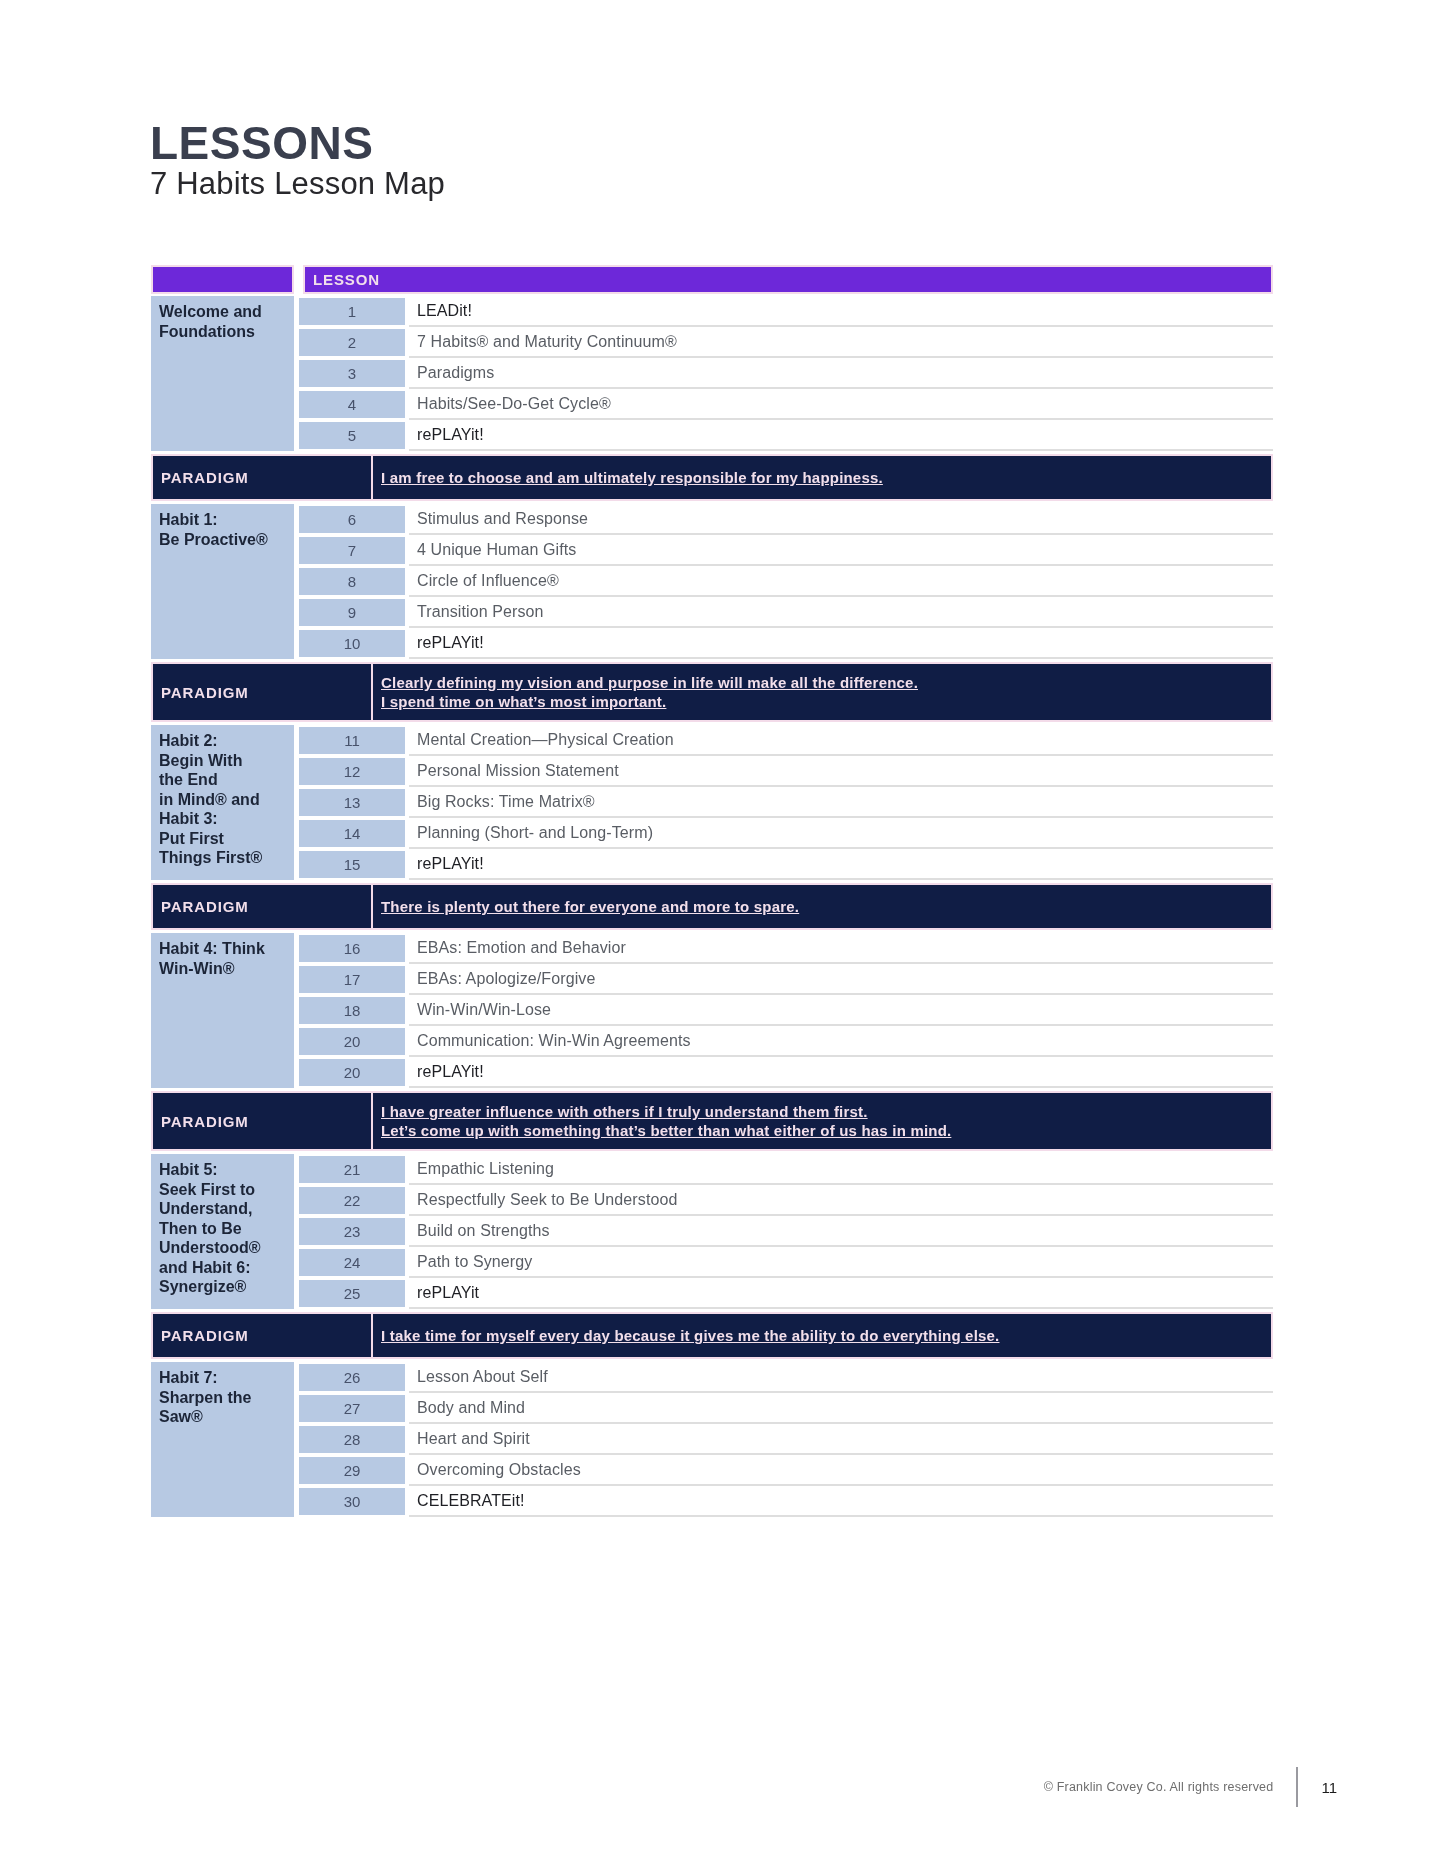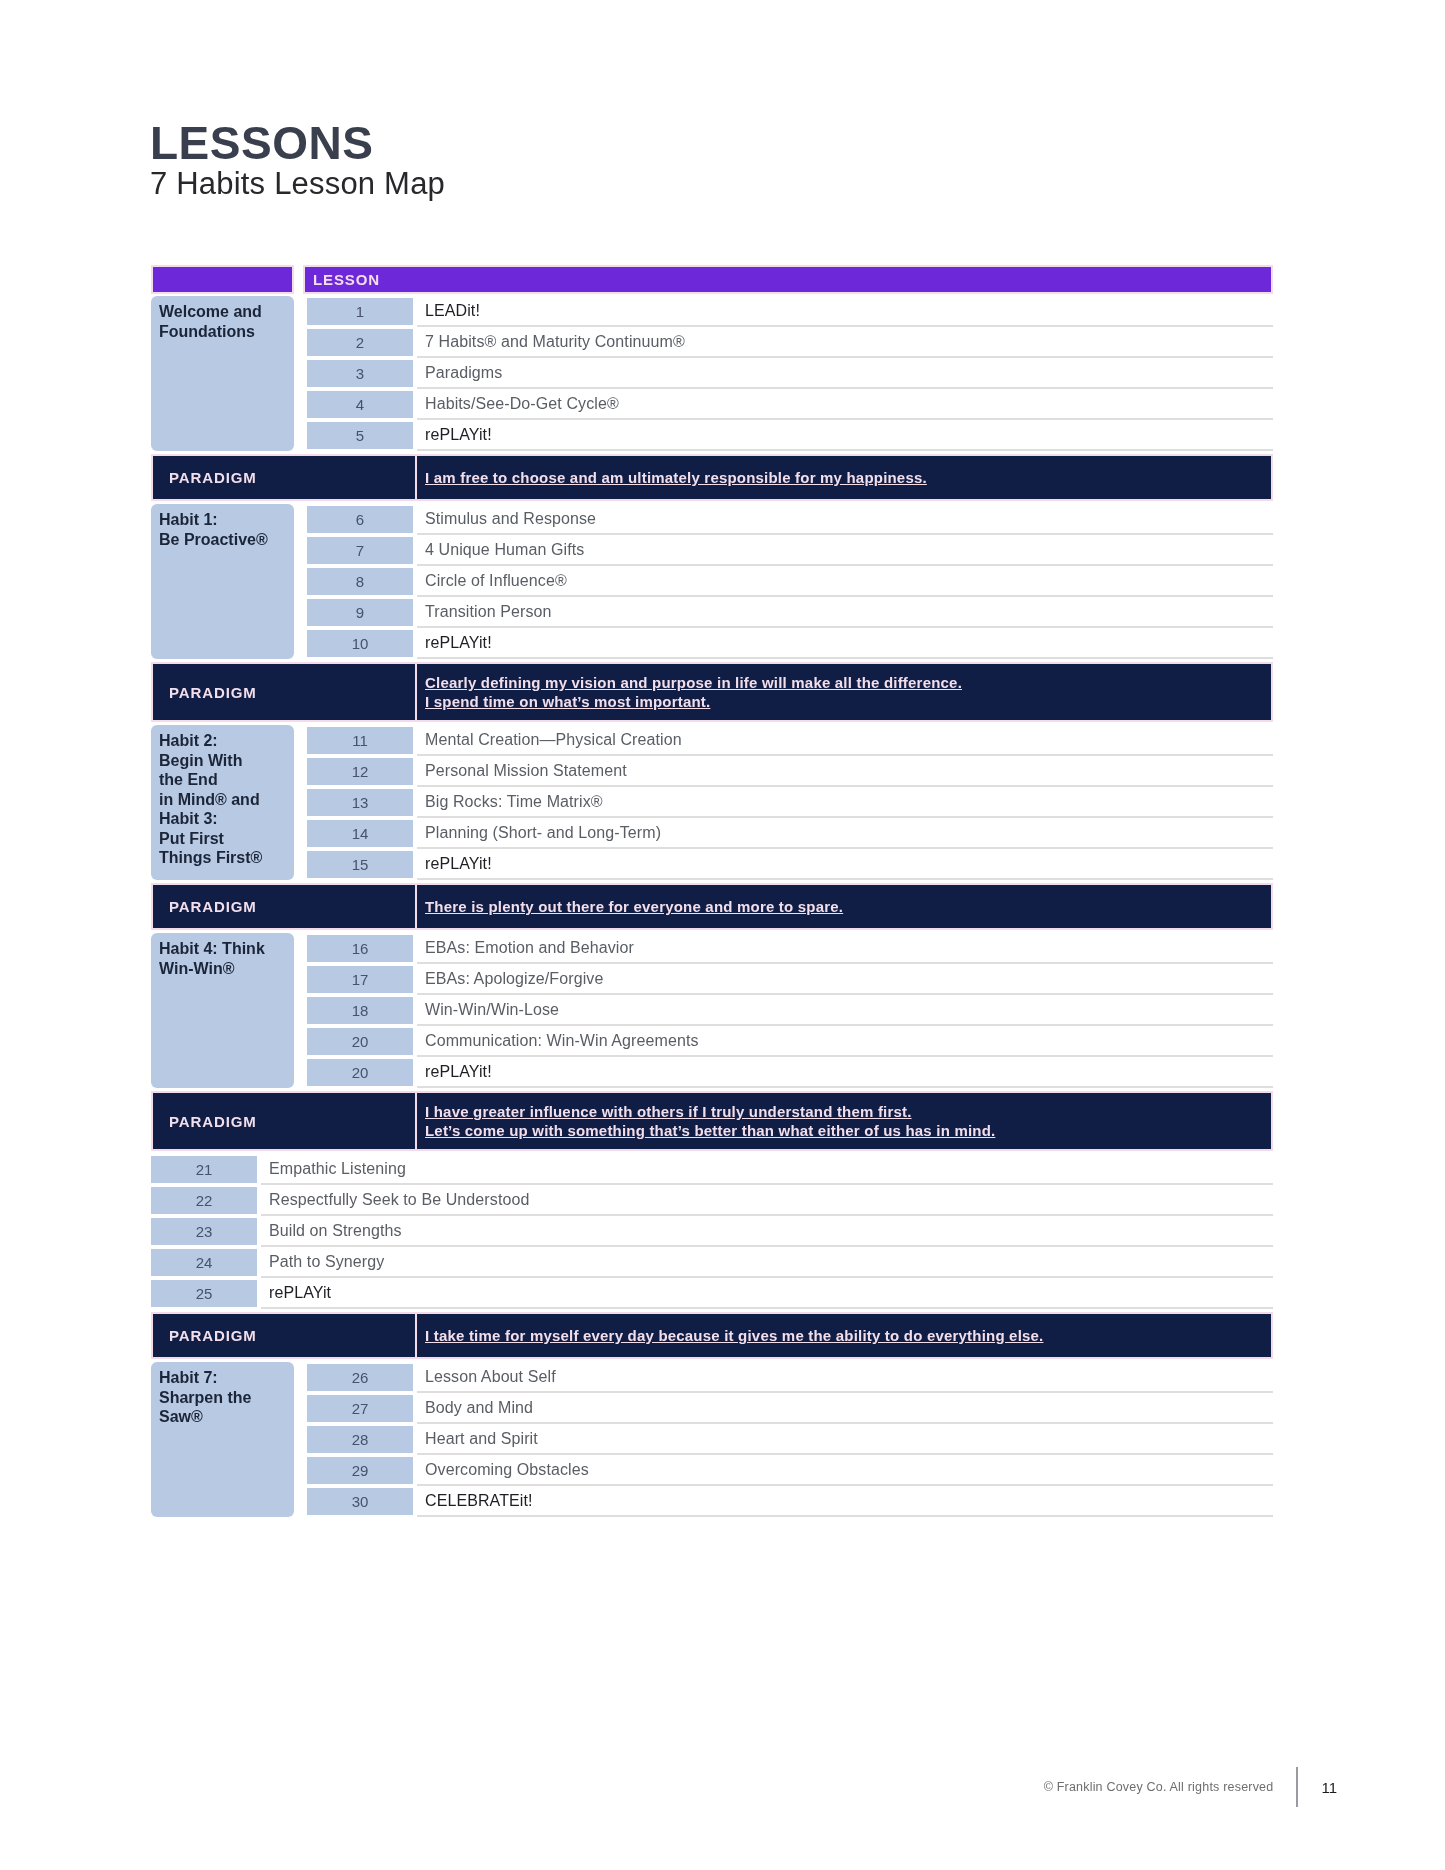--- a/index.html
+++ b/index.html
@@ -24,45 +24,44 @@
   .th-cell { background:#6d28d9; border:2px solid #f3dbe9; height:25px; box-sizing:content-box; }
   .th-spacer { width:139px; margin-right:9px; }
   .th-lesson {
     flex:1; display:flex; align-items:center; padding-left:8px;
     color:#f2dfeb; font-size:15px; font-weight:bold; letter-spacing:0.9px;
   }
 
   
   .section { display:flex; }
   .label-col {
-    width:143px; margin-right:13px; background:#b7c9e3;
+    width:143px; margin-right:5px; background:#b7c9e3;
     padding:6px 8px 0 8px; box-sizing:border-box;
     font-size:16px; font-weight:bold; color:#1c2538; line-height:19.5px;
     white-space:pre-line;
-    border-radius:6px;
   }
   .rows { flex:1; display:flex; flex-direction:column; }
   .row { display:flex; height:31px; }
   .num-col { width:106px; margin-right:4px; position:relative; }
   .num-cell {
     position:absolute; top:2px; bottom:2px; left:0; right:0;
     background:#b7c9e3; display:flex; align-items:center; justify-content:center;
     font-size:15px; color:#47526b;
   }
   .title-cell {
     flex:1; display:flex; align-items:center; padding-left:8px;
     border-bottom:2px solid #dedede;
     font-size:16px; color:#595d64; letter-spacing:0.1px;
   }
   .row.bold .title-cell { font-weight:normal; color:#1e1f24; }
 
   
   .paradigm { display:flex; margin:3px 0; border:2px solid #f3dbe9; background:#101d45; }
   .p-left {
-    width:264px; box-sizing:border-box; padding-left:16px;
+    width:220px; box-sizing:border-box; padding-left:8px;
     border-right:2px solid #f3dbe9;
     display:flex; align-items:center;
     color:#f2dfeb; font-size:15px; font-weight:bold; letter-spacing:0.9px;
   }
   .p-right {
     flex:1; padding:9px 8px; min-height:25px;
     display:flex; flex-direction:column; justify-content:center;
     color:#f2dfeb; font-size:15px; font-weight:bold; line-height:19px;
     white-space:pre-line; letter-spacing:0.2px;text-decoration:underline;
   }
@@ -255,20 +254,27 @@
     </div>
   </div>
 
   <div class="paradigm">
     <div class="p-left">PARADIGM</div>
     <div class="p-right">I have greater influence with others if I truly understand them first.
 Let’s come up with something that’s better than what either of us has in mind.</div>
   </div>
 
   <div class="section">
+    <div class="label-col">Habit 5:
+Seek First to
+Understand,
+Then to Be
+Understood®
+and Habit 6:
+Synergize®</div>
     <div class="rows">
       <div class="row">
         <div class="num-col">
             <div class="num-cell">21</div>
           </div>
         <div class="title-cell">Empathic Listening</div>
       </div>
       <div class="row">
         <div class="num-col">
             <div class="num-cell">22</div>

